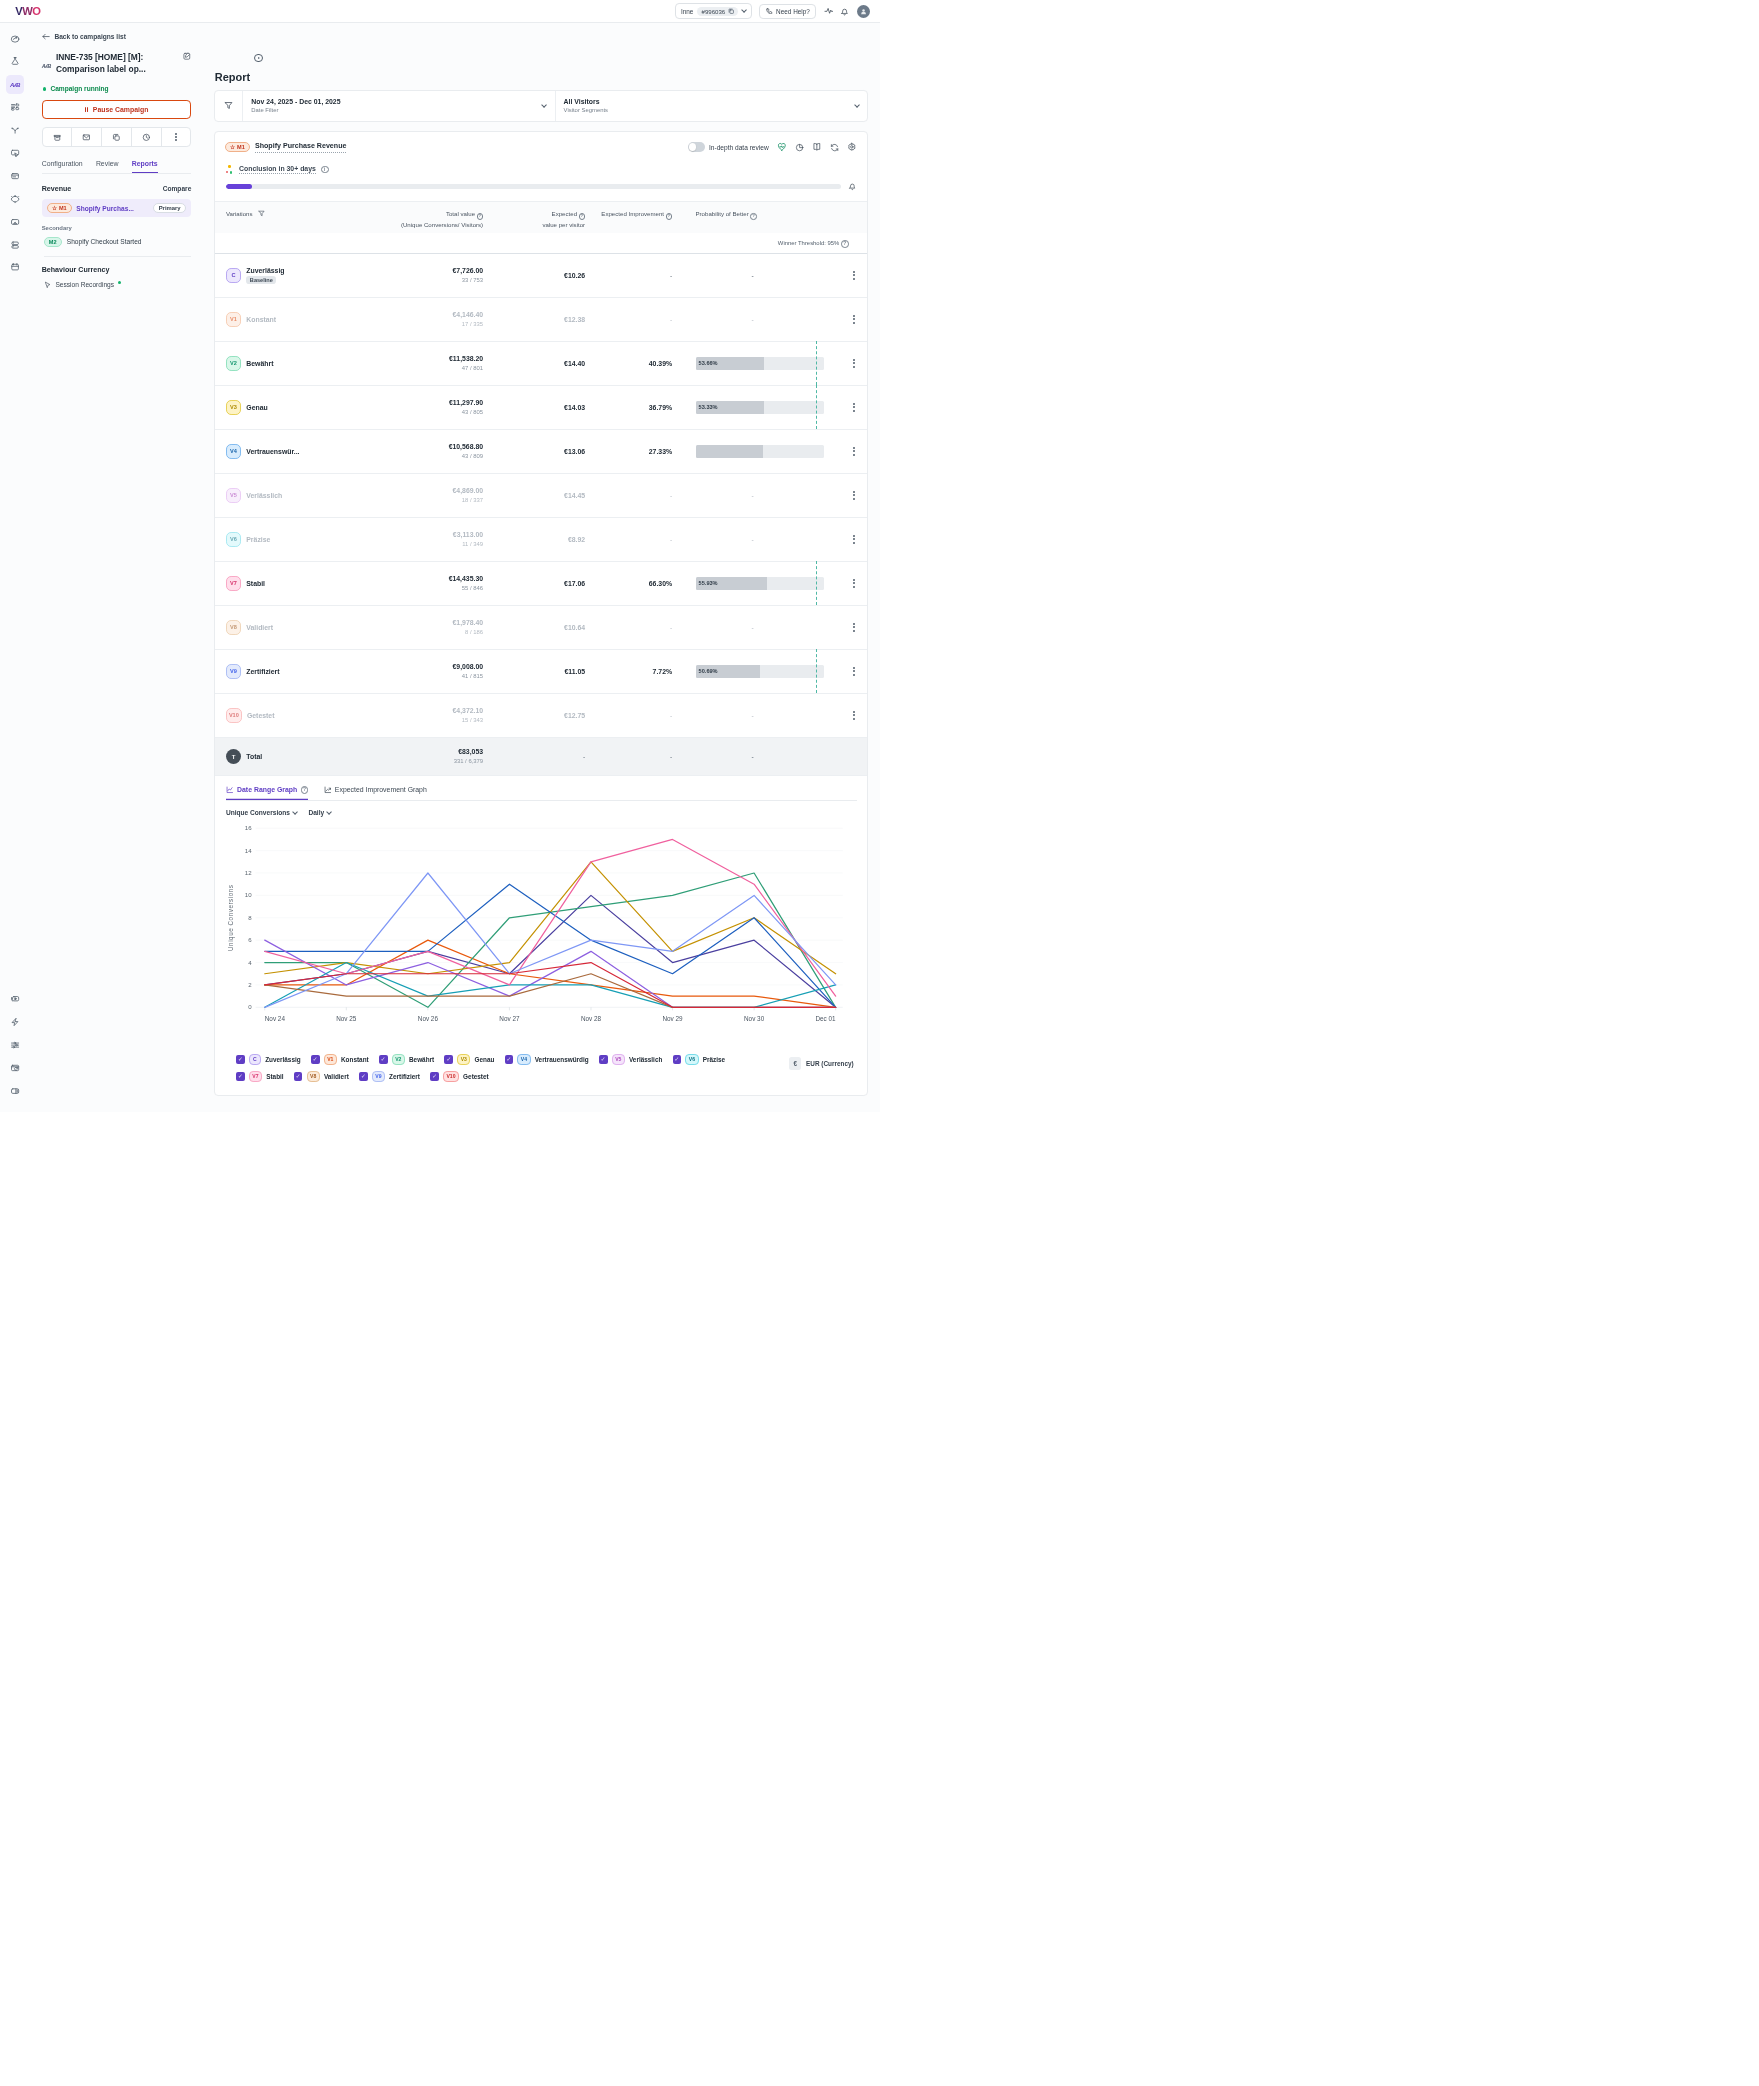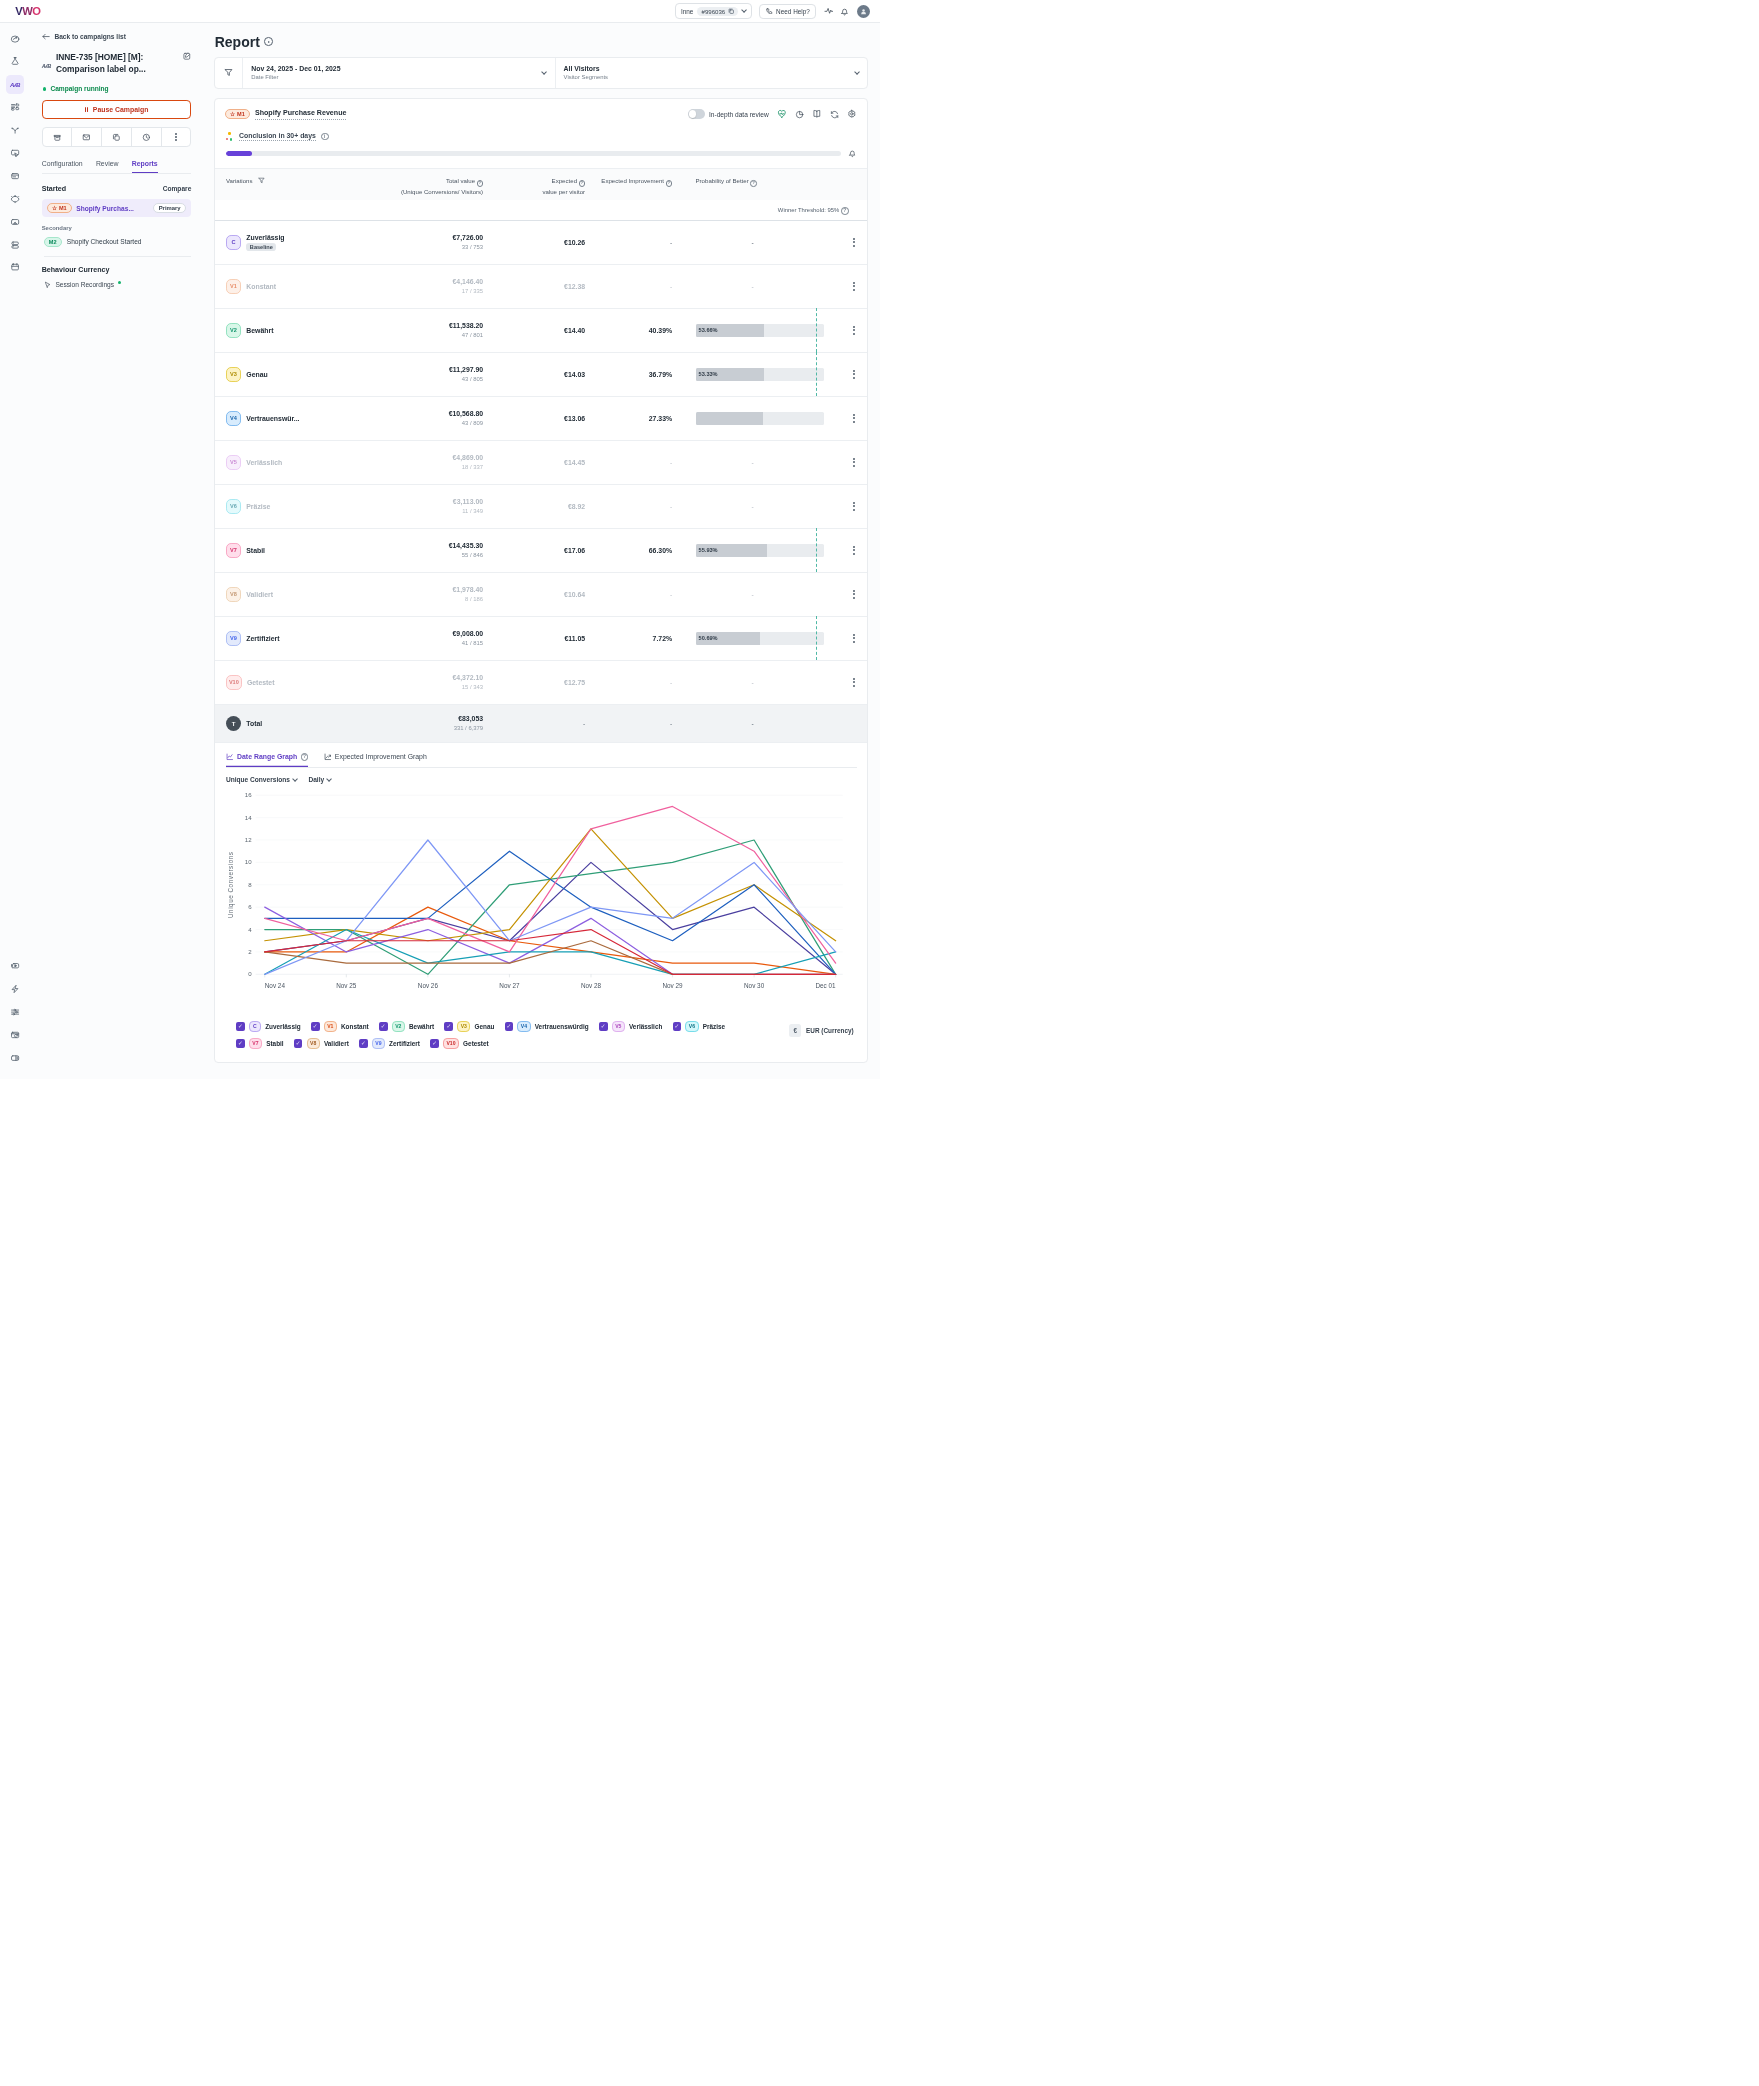--- a/index.html
+++ b/index.html
@@ -57,21 +57,21 @@
   .m2-row { display:flex; align-items:center; gap:5.1px; margin:6.1px 0 0 2px; padding-bottom:9.2px; border-bottom:0.5px solid #e9ecef; }
   .m2-badge { background:#d8f6ea; border:0.5px solid #a5e6cb; color:#0b8a5c; border-radius:5.1px; padding:1px 4.1px; font-size:5.6px; font-weight:700; }
   .m2-name { font-size:6.6px; color:#2f3b47; }
   .ba-title { margin-top:9.2px; font-size:7.1px; font-weight:700; color:#222c36; }
   .sr-row { display:flex; align-items:flex-start; gap:4.1px; margin:7.1px 0 0 2px; font-size:6.6px; color:#3c4753; cursor:pointer; }
   .sr-dot { width:3.1px; height:3.1px; border-radius:50%; background:#12b36b; margin-top:-0.5px; }
 
   
   .main { flex:1; padding:7.1px 12.2px 15.3px 10.2px; }
   .report-title-row { display:flex; align-items:center; gap:4.1px; margin:3.1px 0 7.1px 1px; }
-  .report-title { font-size:14px; font-weight:800; color:#222c36; }
+  .report-title { font-size:11px; font-weight:800; color:#222c36;margin-top:37px; }
   .play-circle { width:8.7px; height:8.7px; border:0.8px solid #55616e; border-radius:50%; display:flex; align-items:center; justify-content:center; }
   .play-circle i { width:0; height:0; border-left:2.5px solid #55616e; border-top:1.8px solid transparent; border-bottom:1.8px solid transparent; margin-left:0.5px; }
   .card { background:#fff; border:0.5px solid #e9ecef; border-radius:4.1px; }
   .filter-card { display:flex; align-items:stretch; height:32px; margin-bottom:9.2px; }
   .filter-funnel { width:28.5px; display:flex; align-items:center; justify-content:center; border-right:0.5px solid #eceff2; }
   .filter-block { flex:1; padding:5.6px 8.1px; display:flex; align-items:center; justify-content:space-between; cursor:pointer; }
   .filter-block + .filter-block { border-left:0.5px solid #eceff2; }
   .fb-value { font-size:6.9px; font-weight:700; color:#222c36; margin-bottom:2.5px; }
   .fb-label { font-size:5.9px; color:#78828d; }
 
@@ -360,21 +360,21 @@
               <i></i>
             </span>
           </div>
       </div>
       <div class="tabs" id="sidebar-tabs">
           <div class="tab">Configuration</div>
           <div class="tab">Review</div>
           <div class="tab active">Reports</div>
         </div>
       <div class="metrics-head">
-        <span class="metrics-title">Started</span>
+        <span class="metrics-title">Revenue</span>
         <span class="compare-link">Compare</span>
       </div>
       <div class="metric-item">
         <span class="m1-badge">
             <span class="star">☆</span>
             <span>M1</span>
           </span>
         <span class="metric-name">Shopify Purchas...</span>
         <span class="primary-pill">Primary</span>
       </div>

